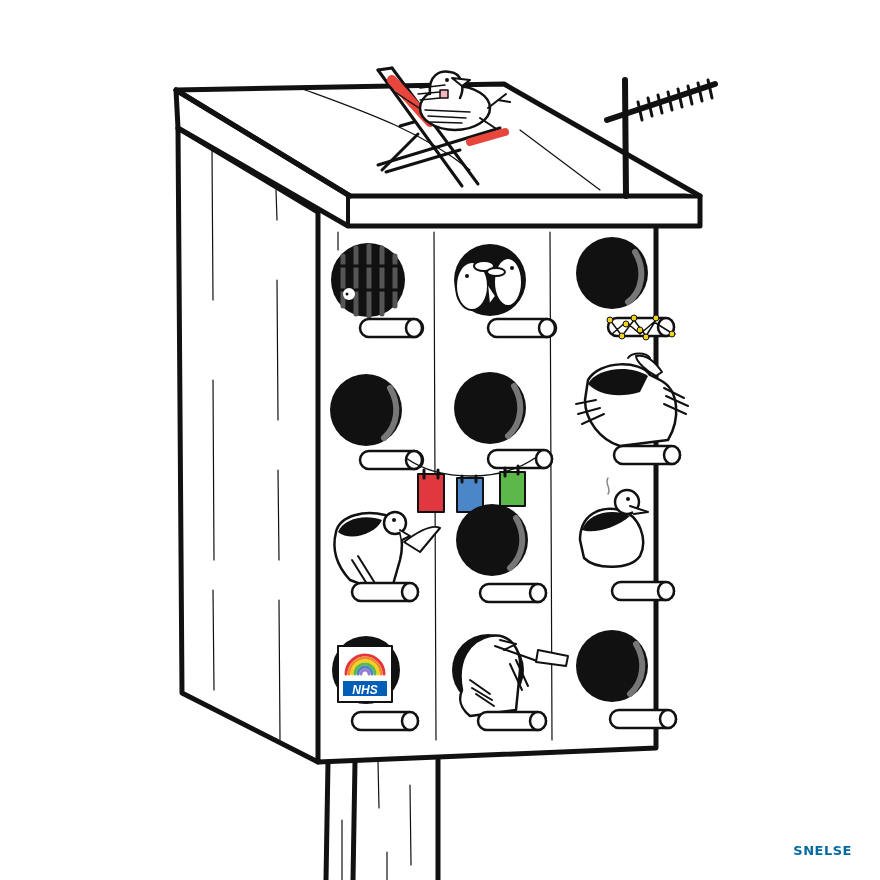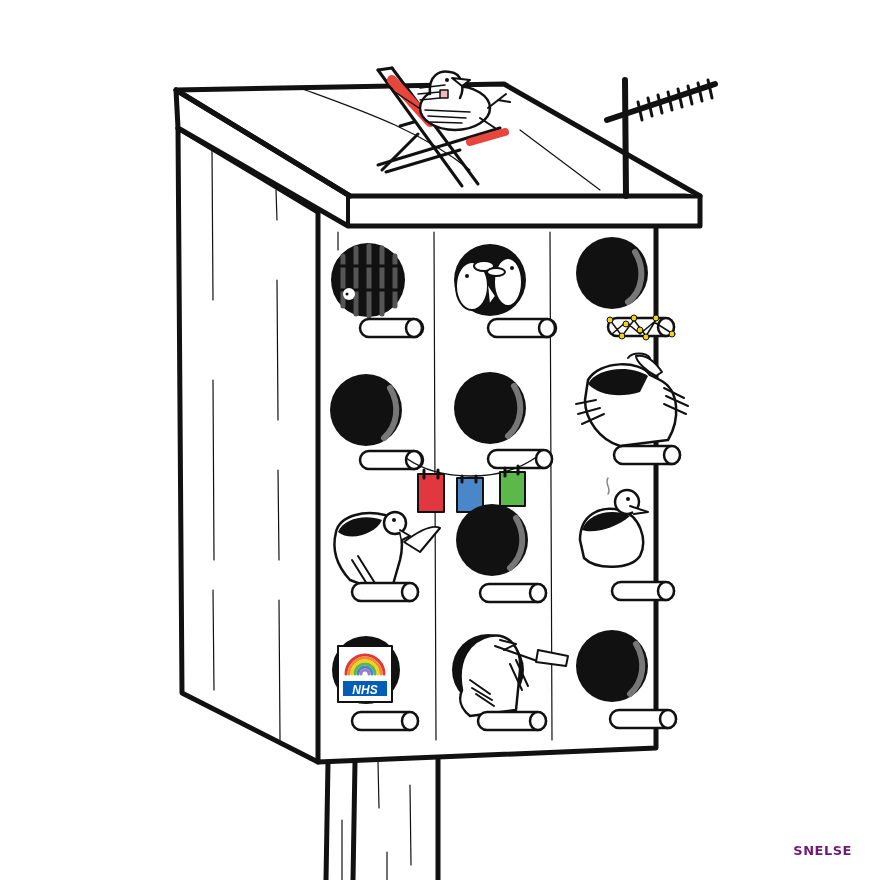--- a/index.html
+++ b/index.html
@@ -1,21 +1,21 @@
 <!DOCTYPE html>
 <html><head>
   <meta charset="utf-8">
   <style>
     html, body { margin: 0; padding: 0; background: #ffffff; }
     body { width: 880px; height: 880px; overflow: hidden; position: relative; font-family: "DejaVu Sans", sans-serif; }
     #scene { position: absolute; left: 0; top: 0; width: 880px; height: 880px; }
     .signature {
       position: absolute; right: 28px; bottom: 22px;
       font-family: "DejaVu Sans", sans-serif; font-weight: bold;
-      font-size: 13px; letter-spacing: 0.5px; color: #701a75;
+      font-size: 13px; letter-spacing: 0.5px; color: #0369a1;
     }
     .nhs-text { font-family: "Liberation Sans", sans-serif; font-weight: bold; font-style: italic; }
   </style>
 </head>
 <body>
 
 <svg id="scene" viewBox="0 0 880 880" xmlns="http://www.w3.org/2000/svg">
   <g fill="none" stroke="#111" stroke-linecap="round" stroke-linejoin="round">
 
     <g>

